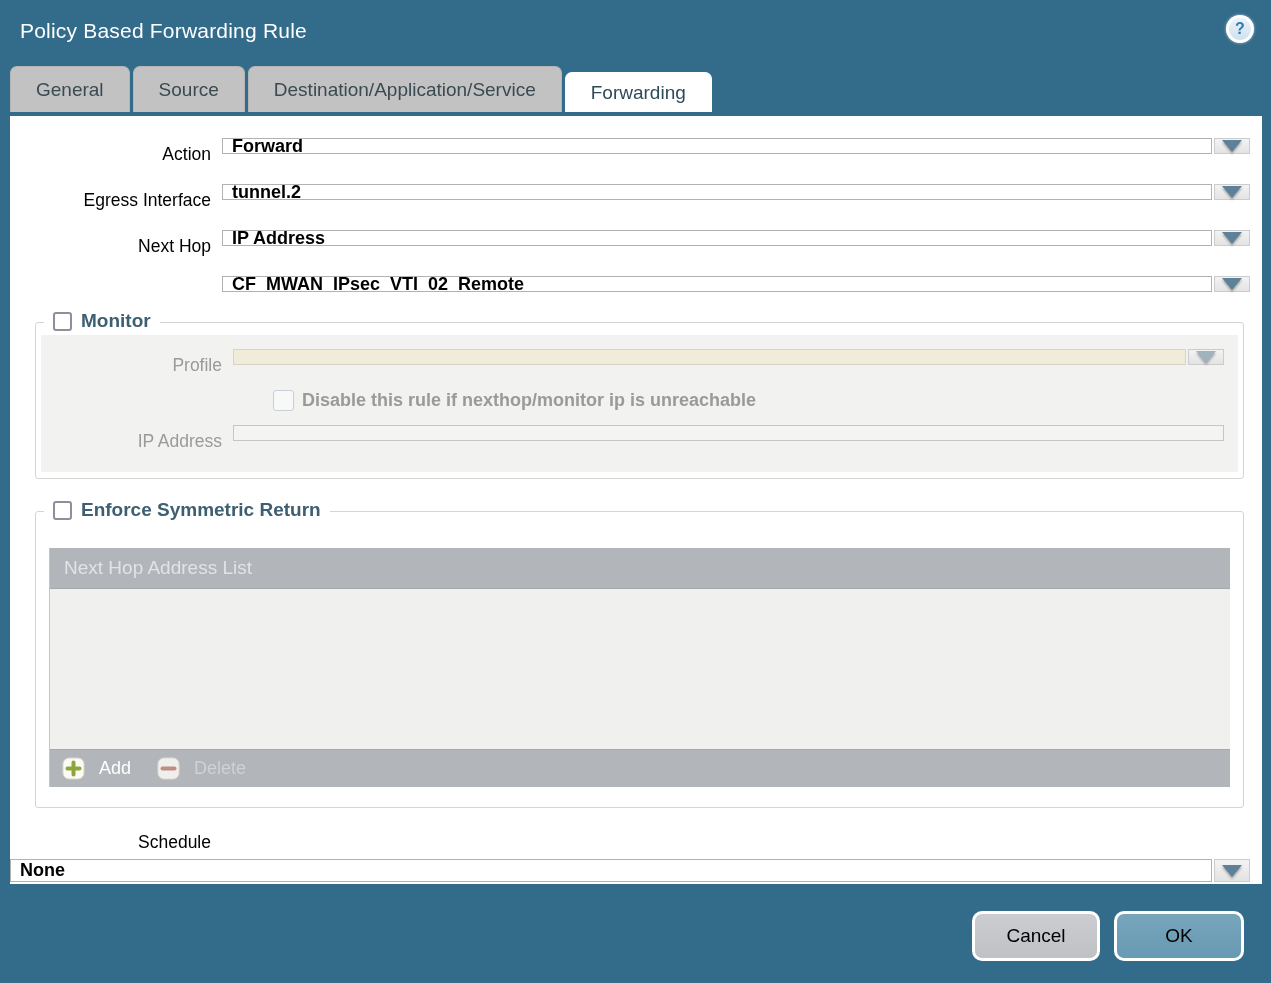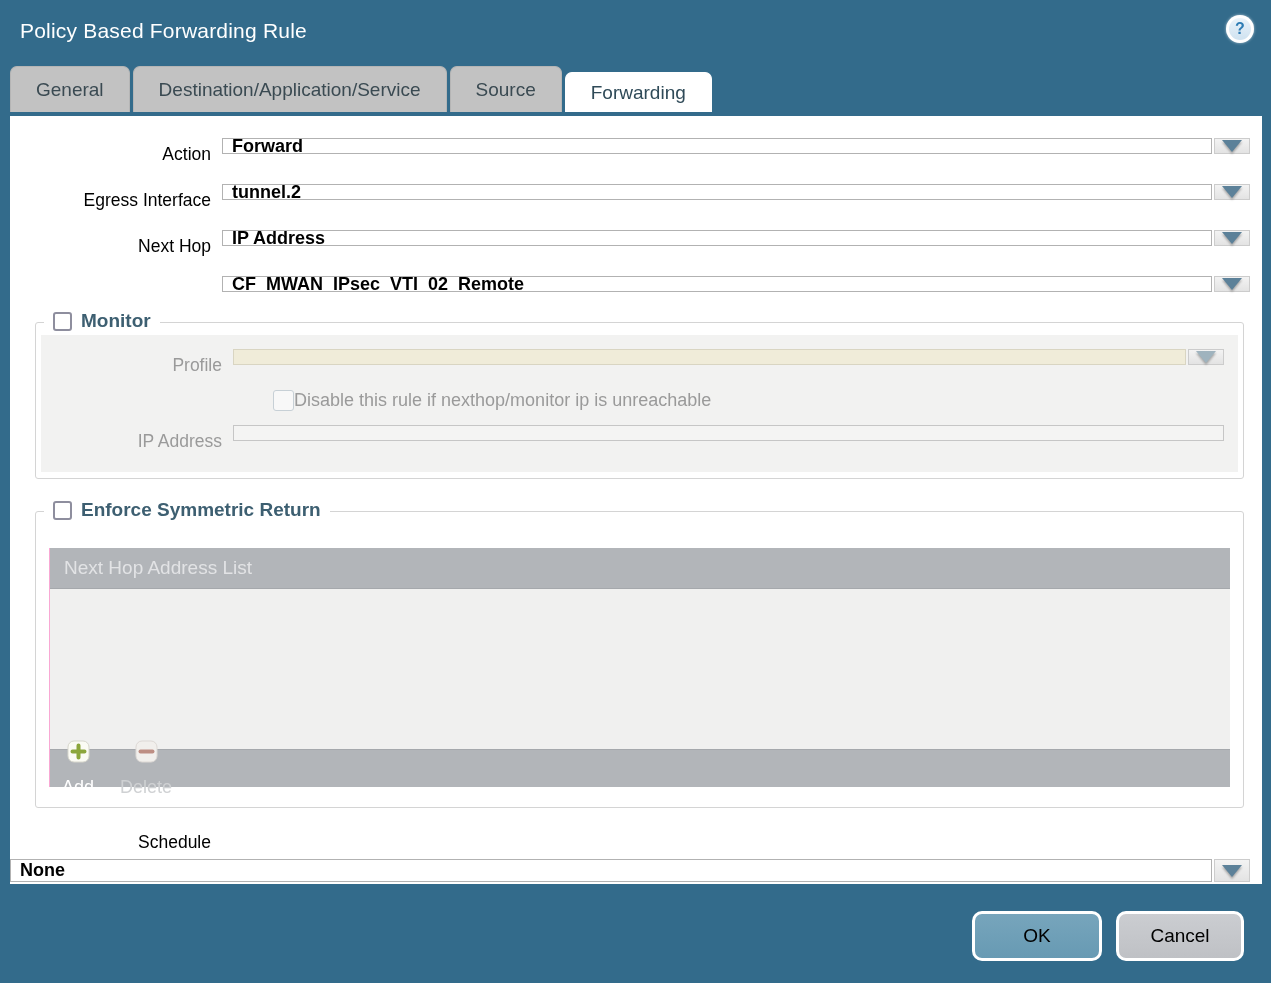--- a/index.html
+++ b/index.html
@@ -43,30 +43,30 @@
   .group-legend { position:absolute; top:-13px; left:8px; background:#fff; padding:0 9px; display:flex; align-items:center; gap:9px; }
   .group-title { font-size:19px; font-weight:bold; color:#3d5f71; }
   .checkbox { width:19px; height:19px; border:2px solid #8e8e9e; border-radius:3px; background:#fff; cursor:pointer; }
   .checkbox.disabled { border:1px solid #c7d0d6; background:#f8f8f8; width:21px; height:21px; cursor:default; }
 
   .group-inner { background:#f2f2f1; padding:14px 6px 12px 0; }
   .group-inner .form-label { width:192px; }
   .group-inner .fieldwrap { margin-right:8px; }
   .profile-input { background:#f0ecd9; border:1px solid #d9d5c2; }
   .disabled-input { background:#f4f4f3; border:1px solid #c6c6c6; }
-  .check-row { display:flex; align-items:center; gap:0; margin:6px 0 14px 232px; }
+  .check-row { display:flex; align-items:center; gap:8px; margin:6px 0 14px 232px;font-weight:bold; }
   .check-label { font-size:18px; color:#9a9a9a; }
 
   
   .nh-table { margin:24px 8px 4px 8px; border-left:1px solid #f9a8d4; }
   .nh-header { height:41px; background:#b2b5b9; display:flex; align-items:center; padding-left:14px;
     font-size:19px; color:#e2e3e5; border-bottom:1px solid #a5a8ac; }
   .nh-body { height:160px; background:#f0f0ef; }
   .nh-footer { height:38px; background:#b2b5b9; display:flex; align-items:center; padding-left:12px; gap:26px; border-top:1px solid #a5a8ac; }
-  .tbl-btn { display:flex; align-items:center; gap:14px; cursor:pointer;flex-direction:column; }
+  .tbl-btn { display:flex; align-items:center; gap:14px; cursor:pointer; }
   .tbl-btn span.lbl { font-size:18px; color:#fff; }
   .tbl-btn.disabled { cursor:default; }
   .tbl-btn.disabled span.lbl { color:#cfd1d3; }
 
   
   .footer { position:absolute; left:0; right:0; bottom:0; height:95px; display:flex; align-items:center;
     justify-content:flex-end; gap:14px; padding-right:27px; }
   .btn { height:50px; border-radius:10px; border:3px solid #fff; font-size:19px; color:#000;
     display:flex; align-items:center; justify-content:center; cursor:pointer; }
   .btn-ok { width:130px; background:linear-gradient(#77a5bc,#679ab3); }
@@ -83,24 +83,24 @@
     </div>
     <div class="help-btn">
       <div class="help-inner">?</div>
     </div>
 
     <div class="tabs">
       <div class="tab">
           <span>General</span>
         </div>
       <div class="tab">
+          <span>Source</span>
+        </div>
+      <div class="tab">
           <span>Destination/Application/Service</span>
-        </div>
-      <div class="tab">
-          <span>Source</span>
         </div>
       <div class="tab active">
           <span>Forwarding</span>
         </div>
     </div>
 
     <div class="content">
 
       <div class="form-row">
         <div class="form-label">Action</div>
@@ -205,22 +205,22 @@
           <div class="text-input">None</div>
           <div class="dd-btn">
             <div class="dd-arrow"></div>
           </div>
         </div>
       </div>
 
     </div>
 
     <div class="footer">
+      <div class="btn btn-cancel">
+        <span>Cancel</span>
+      </div>
       <div class="btn btn-ok">
         <span>OK</span>
       </div>
-      <div class="btn btn-cancel">
-        <span>Cancel</span>
-      </div>
     </div>
 
   </div>
 </div>
 
 </body></html>

